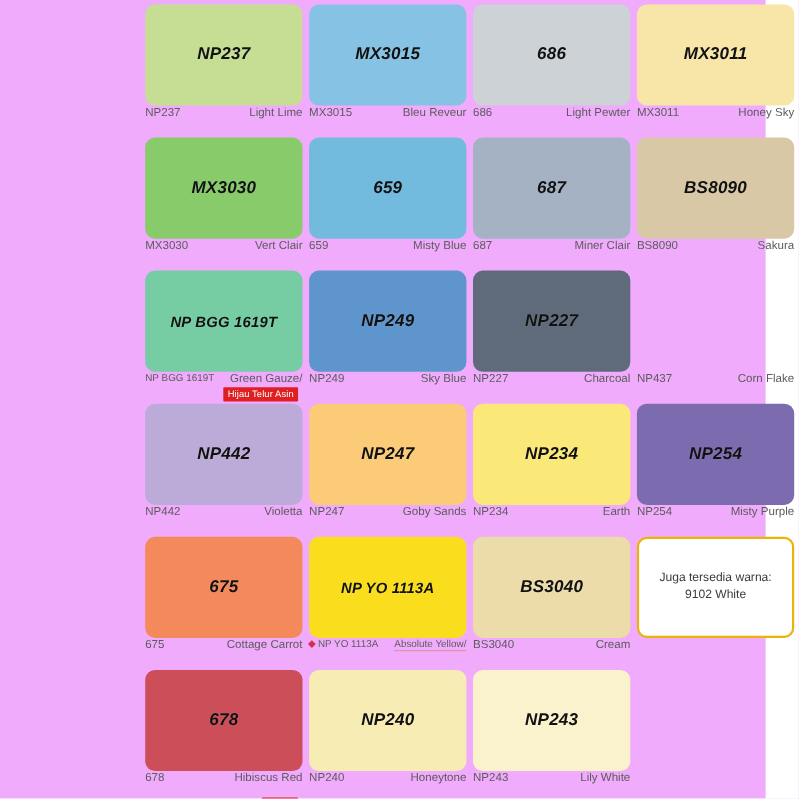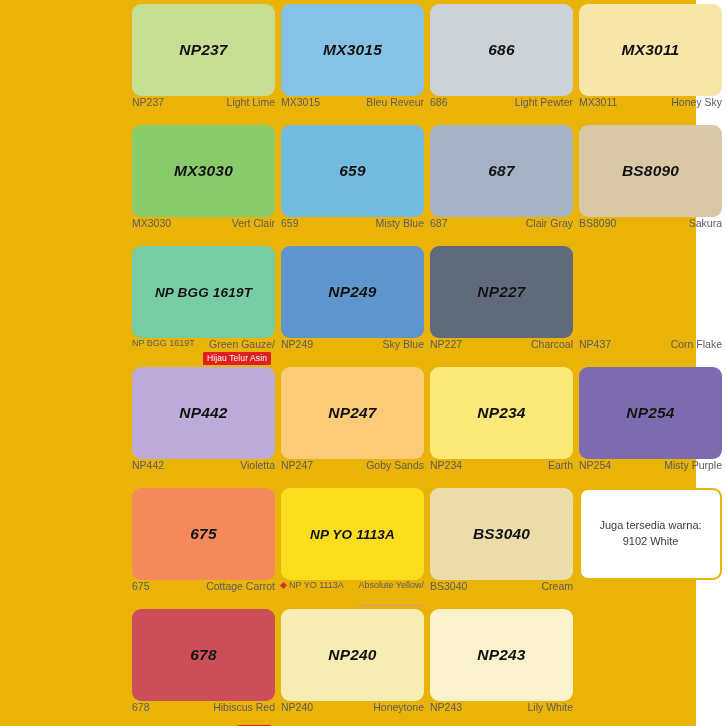--- a/index.html
+++ b/index.html
@@ -12,21 +12,21 @@
     height: 726px;
     overflow: hidden;
     font-family: "Liberation Sans", sans-serif;
     -webkit-font-smoothing: antialiased;
   }
 
   #chart {
     position: relative;
     width: 696px;
     height: 726px;
-    background: #eab308;
+    background: #f0abfc;
     box-sizing: border-box;
   }
 
   
   .grid {
     position: absolute;
     left: 130px;
     top: 0px;
     width: 596px;
     height: 726px;
@@ -145,21 +145,21 @@
     height: 5px;
     background: #d3304a;
     transform: rotate(45deg);
     margin-right: 3px;
     vertical-align: middle;
   }
   .cap-code.with-diamond { font-size: 9px; }
   .cap-name.pinkline {
     font-size: 9px;
     border-bottom: 1.5px solid #e08ea0;
-    padding-bottom: 15px;
+    padding-bottom: 1px;
   }
 
   
   .speck {
     position: absolute;
     right: 14px;
     top: 10px;
     width: 2px;
     height: 2px;
     background: rgba(90,60,20,0.55);
@@ -231,21 +231,21 @@
         <span class="cap-name">Misty Blue</span>
       </div>
     </div>
 
     <div class="cell">
       <div class="swatch" style="background-color: rgb(164, 178, 196);">
         <span class="swatch-label">687</span>
       </div>
       <div class="caption">
         <span class="cap-code">687</span>
-        <span class="cap-name">Clair Gray</span>
+        <span class="cap-name">Miner Clair</span>
       </div>
     </div>
 
     <div class="cell">
       <div class="swatch" style="background-color: rgb(217, 200, 165);">
         <span class="swatch-label">BS8090</span>
       </div>
       <div class="caption">
         <span class="cap-code">BS8090</span>
         <span class="cap-name">Sakura</span>

